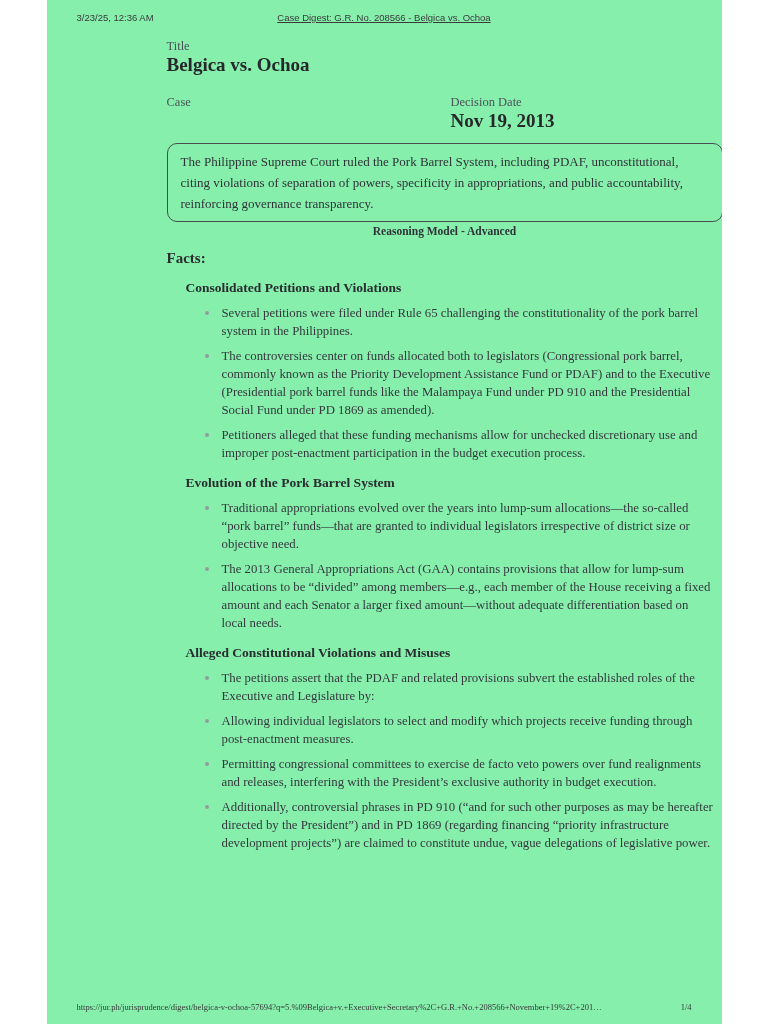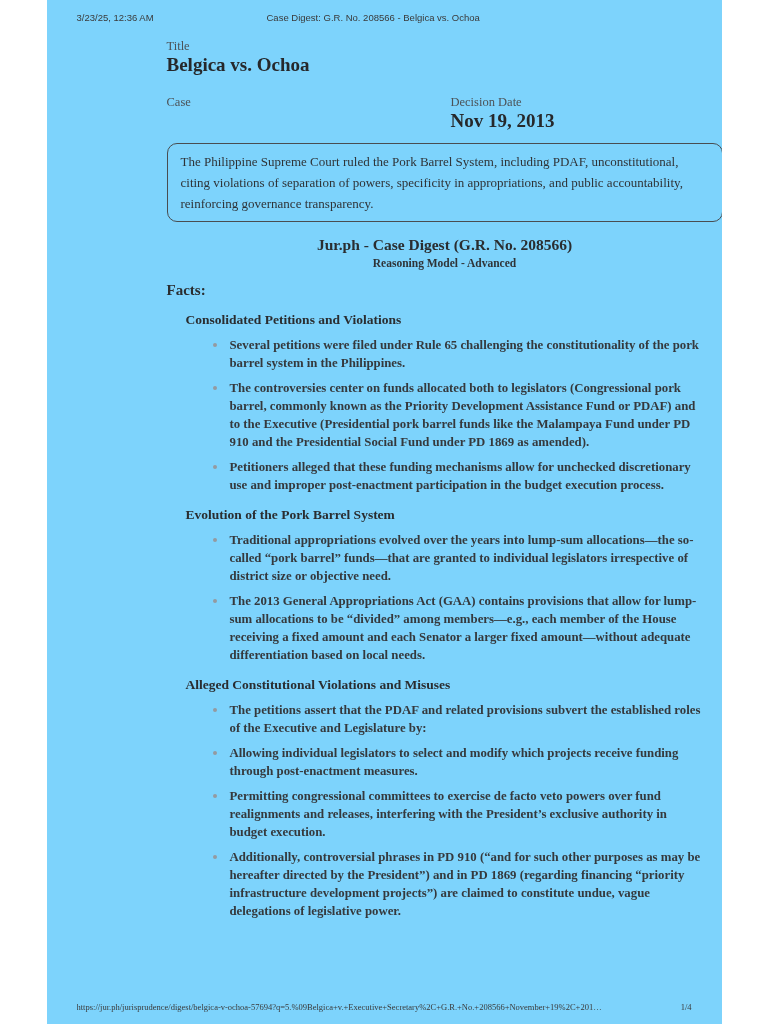--- a/index.html
+++ b/index.html
@@ -1,30 +1,30 @@
 <!DOCTYPE html>
 <html><head>
 <meta charset="utf-8">
 <style>
   * { margin:0; padding:0; box-sizing:border-box; }
   html,body { background:#ffffff; }
   .page {
     position:relative; width:675px; height:1024px; margin:0 auto;
-    background:#7dd3fc; overflow:hidden;
+    background:#86efac; overflow:hidden;
     font-family:"Liberation Serif","DejaVu Serif",serif; color:#35393d;
   }
   
   .print-header {
     position:absolute; top:12px; left:0; right:0;
     display:flex; align-items:flex-start; padding:0 30px;
     font-family:"Liberation Sans","DejaVu Sans",sans-serif;
     font-size:9.5px; color:#3a3a3a;
   }
   .ph-side { width:190px; }
-  .ph-center { flex:1; text-align:left; }
+  .ph-center { flex:1; text-align:center;text-decoration:underline; }
   .print-footer {
     position:absolute; bottom:12px; left:0; right:0;
     display:flex; justify-content:space-between; align-items:center;
     padding:0 30px;
     font-family:Liberation Serif, serif;
     font-size:8.5px; color:#3a3a3a;
   }
   .pf-url { max-width:660px; white-space:nowrap; overflow:hidden; }
   .pf-page { margin-left:12px; }
   
@@ -35,21 +35,21 @@
   .meta-col-left { width:284px; }
   .summary-box {
     margin-top:13px; border:1px solid #494d51; border-radius:10px;
     padding:7px 13px; font-size:13px; line-height:21px; color:#2f3337;
   }
   .doc-title { margin-top:13px; text-align:center; font-size:15.5px; line-height:19px; font-weight:700; color:#2a2d30; }
   .doc-subtitle { margin-top:2px; text-align:center; font-size:11.5px; line-height:14px; font-weight:700; color:#2f3337; }
   .facts-heading { margin-top:11px; font-size:15px; line-height:19px; font-weight:700; color:#2a2d30; }
   .section { padding-left:19px; }
   .section-heading { margin:11px 0 8px; font-size:13.5px; line-height:17px; font-weight:700; color:#2a2d30; }
-  ul.bullets { list-style:none; margin:0 16px 12px;font-weight:bold; }
+  ul.bullets { list-style:none; margin:0 8px 12px; }
   ul.bullets li {
     position:relative; padding-left:28px; margin-bottom:7px;
     font-size:12.8px; line-height:18px; color:#35393d;
   }
   ul.bullets li:last-child { margin-bottom:0; }
   ul.bullets li::before {
     content:""; position:absolute; left:11px; top:7px;
     width:4px; height:4px; border-radius:50%; background:#949aa0;
   }
 </style>
@@ -76,21 +76,20 @@
       <div class="meta-col-right">
         <div class="meta-label">Decision Date</div>
         <div class="meta-value">Nov 19, 2013</div>
       </div>
     </div>
 
     <div class="summary-box">
       <span>The Philippine Supreme Court ruled the Pork Barrel System, including PDAF, unconstitutional, citing violations of separation of powers, specificity in appropriations, and public accountability, reinforcing governance transparency.</span>
     </div>
 
-    <div class="doc-title">Jur.ph - Case Digest (G.R. No. 208566)</div>
     <div class="doc-subtitle">Reasoning Model - Advanced</div>
 
     <div class="facts-heading">Facts:</div>
 
     <div class="section">
       <div class="section-heading">Consolidated Petitions and Violations</div>
       <ul class="bullets">
         <li>Several petitions were filed under Rule 65 challenging the constitutionality of the pork barrel system in the Philippines.</li>
         <li>The controversies center on funds allocated both to legislators (Congressional pork barrel, commonly known as the Priority Development Assistance Fund or PDAF) and to the Executive (Presidential pork barrel funds like the Malampaya Fund under PD 910 and the Presidential Social Fund under PD 1869 as amended).</li>
         <li>Petitioners alleged that these funding mechanisms allow for unchecked discretionary use and improper post-enactment participation in the budget execution process.</li>

